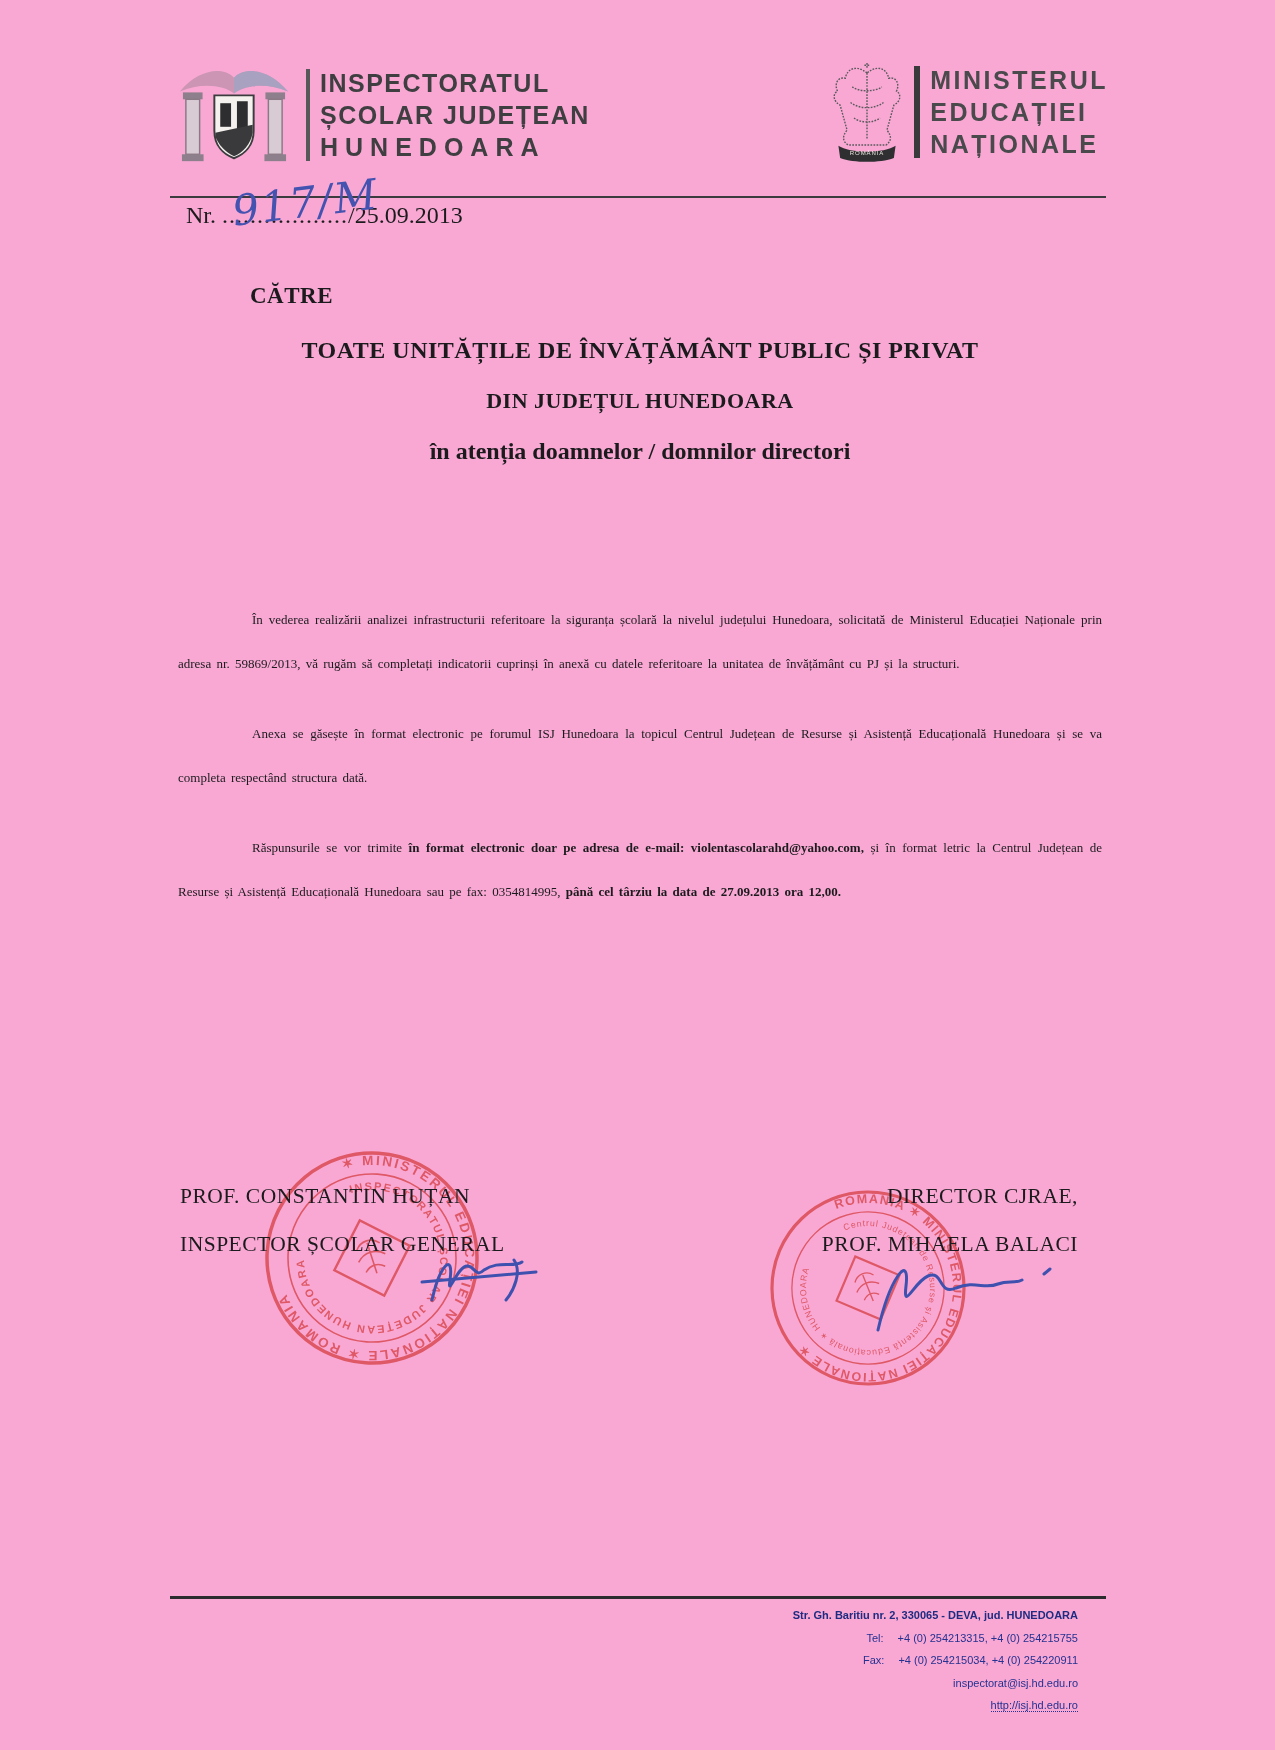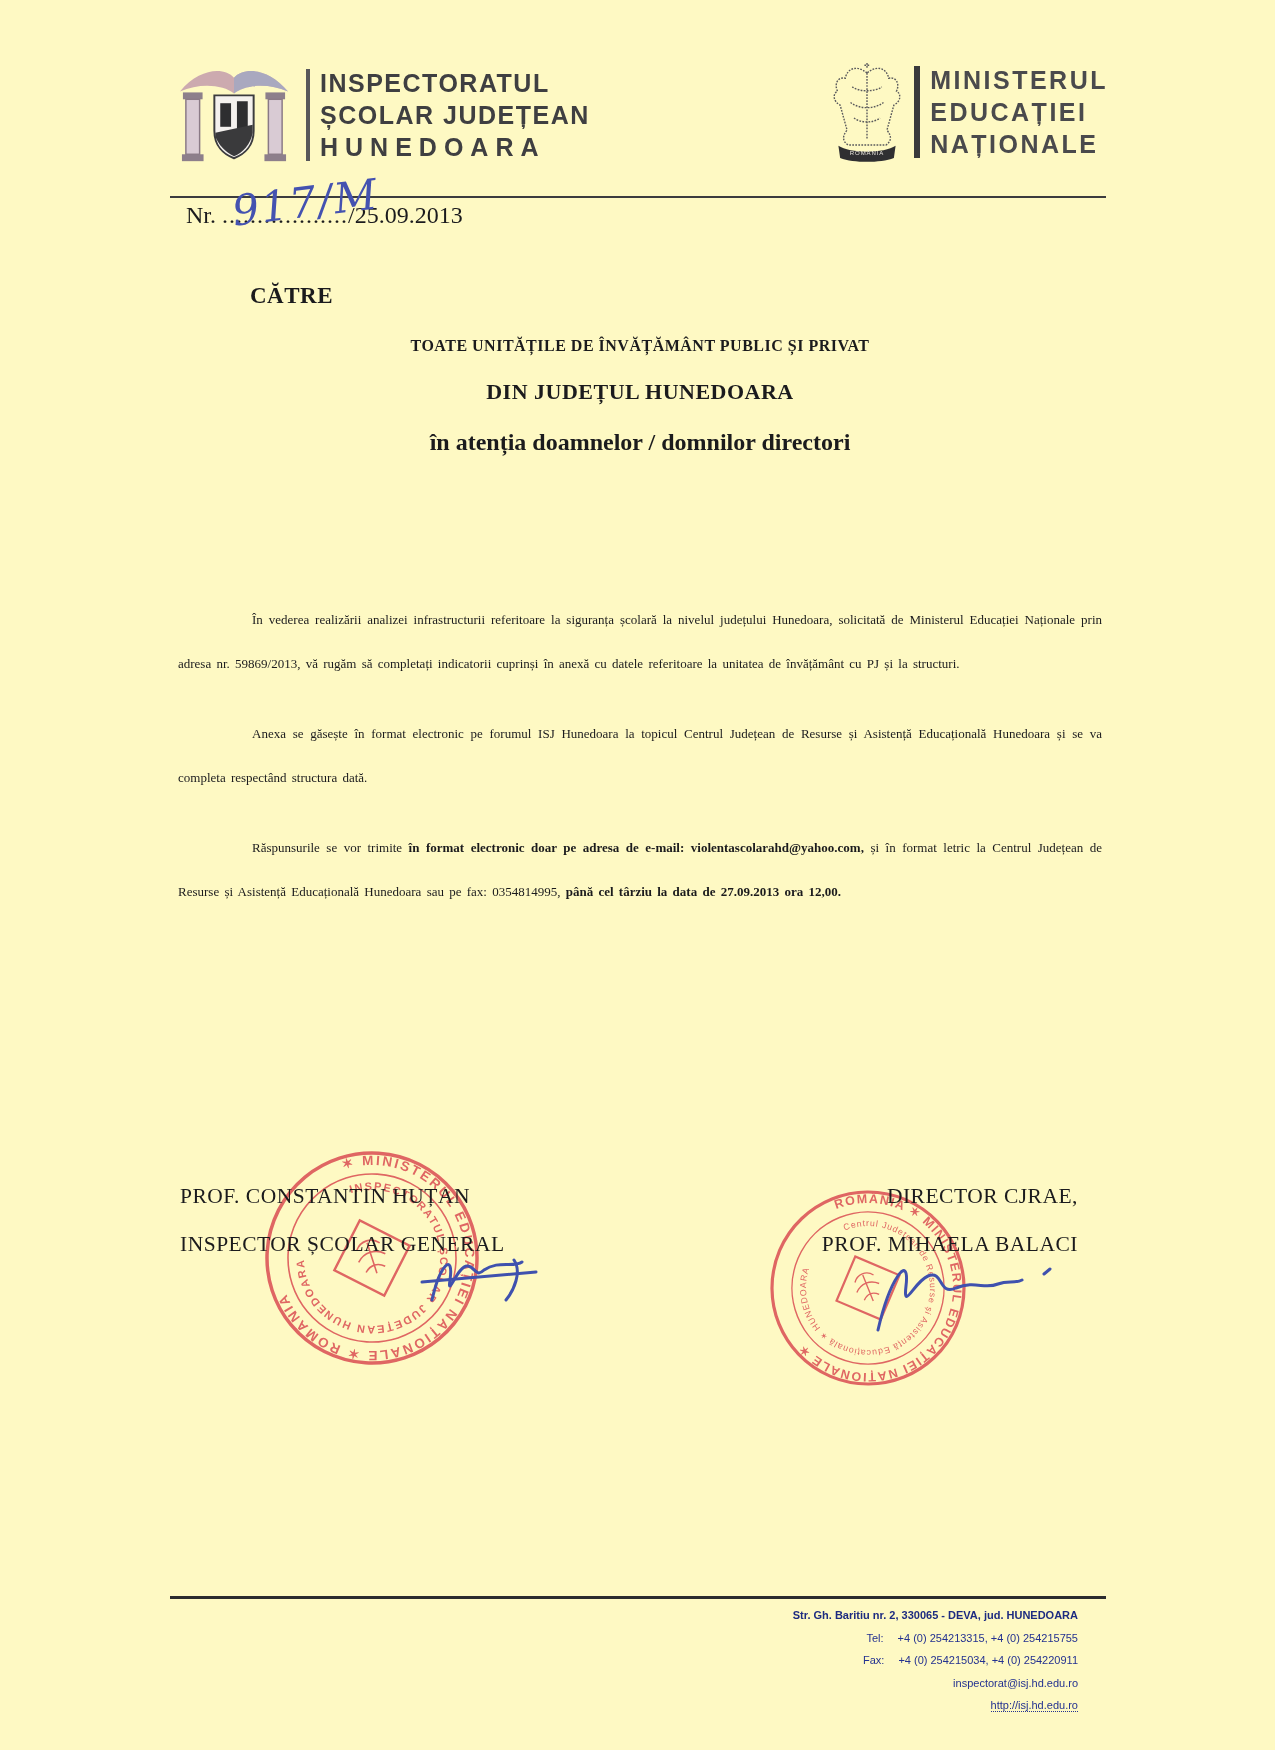--- a/index.html
+++ b/index.html
@@ -1,18 +1,18 @@
 <!DOCTYPE html>
 <html><head>
 <meta charset="utf-8">
 <style>
   html,body{margin:0;padding:0;background:#e8e8e6;}
   .page{
     position:relative; width:1275px; height:1750px; margin:0 auto;
-    background:#fef9c3; color:#1b1b1d;
+    background:#f9a8d4; color:#1b1b1d;
     font-family:"Liberation Serif", serif; overflow:hidden;
   }
   
   .header{position:absolute; top:60px; left:170px; width:938px;
     display:flex; justify-content:space-between; align-items:flex-start;}
   .org{display:flex; align-items:center;}
   .org .divider{width:4px; height:92px; background:#58585a; margin:0 10px 0 8px;}
   .org .divider.dark{width:6px; background:#3a3a3c;}
   .org-name{font-family:"Liberation Sans", sans-serif; font-weight:bold;
     font-size:25px; line-height:32px; color:#3f3f41; letter-spacing:1.5px; white-space:nowrap;}
@@ -27,21 +27,21 @@
   .ref-line .dots{letter-spacing:1px;}
   .handwritten{
     position:absolute; left:46px; top:-24px;
     font-family:"DejaVu Serif", serif; font-style:italic;
     font-size:42px; color:#4452b0; transform:rotate(-7deg);
     letter-spacing:2px;
   }
   
   .recipient{position:absolute; top:283px; left:178px; width:924px; font-weight:bold;}
   .salutation{margin-left:72px; font-size:23px; letter-spacing:.5px;}
-  .rcpt-line1{text-align:center; font-size:16px; margin-top:28px; letter-spacing:.5px;}
+  .rcpt-line1{text-align:center; font-size:24px; margin-top:28px; letter-spacing:.5px;}
   .rcpt-line2{text-align:center; font-size:22px; margin-top:24px; letter-spacing:.5px;}
   .attention{text-align:center; font-size:24px; margin-top:24px;}
   
   .body-text{position:absolute; top:598px; left:178px; width:924px;
     font-size:13px; line-height:44px; text-align:justify;}
   .body-text p{margin:0; text-indent:74px; word-spacing:2px;}
   .body-text p + p{margin-top:26px;}
   .b{font-weight:bold;}
   
   .sig-left{position:absolute; top:1172px; left:180px; font-size:21.5px; line-height:48px; letter-spacing:.5px;}

